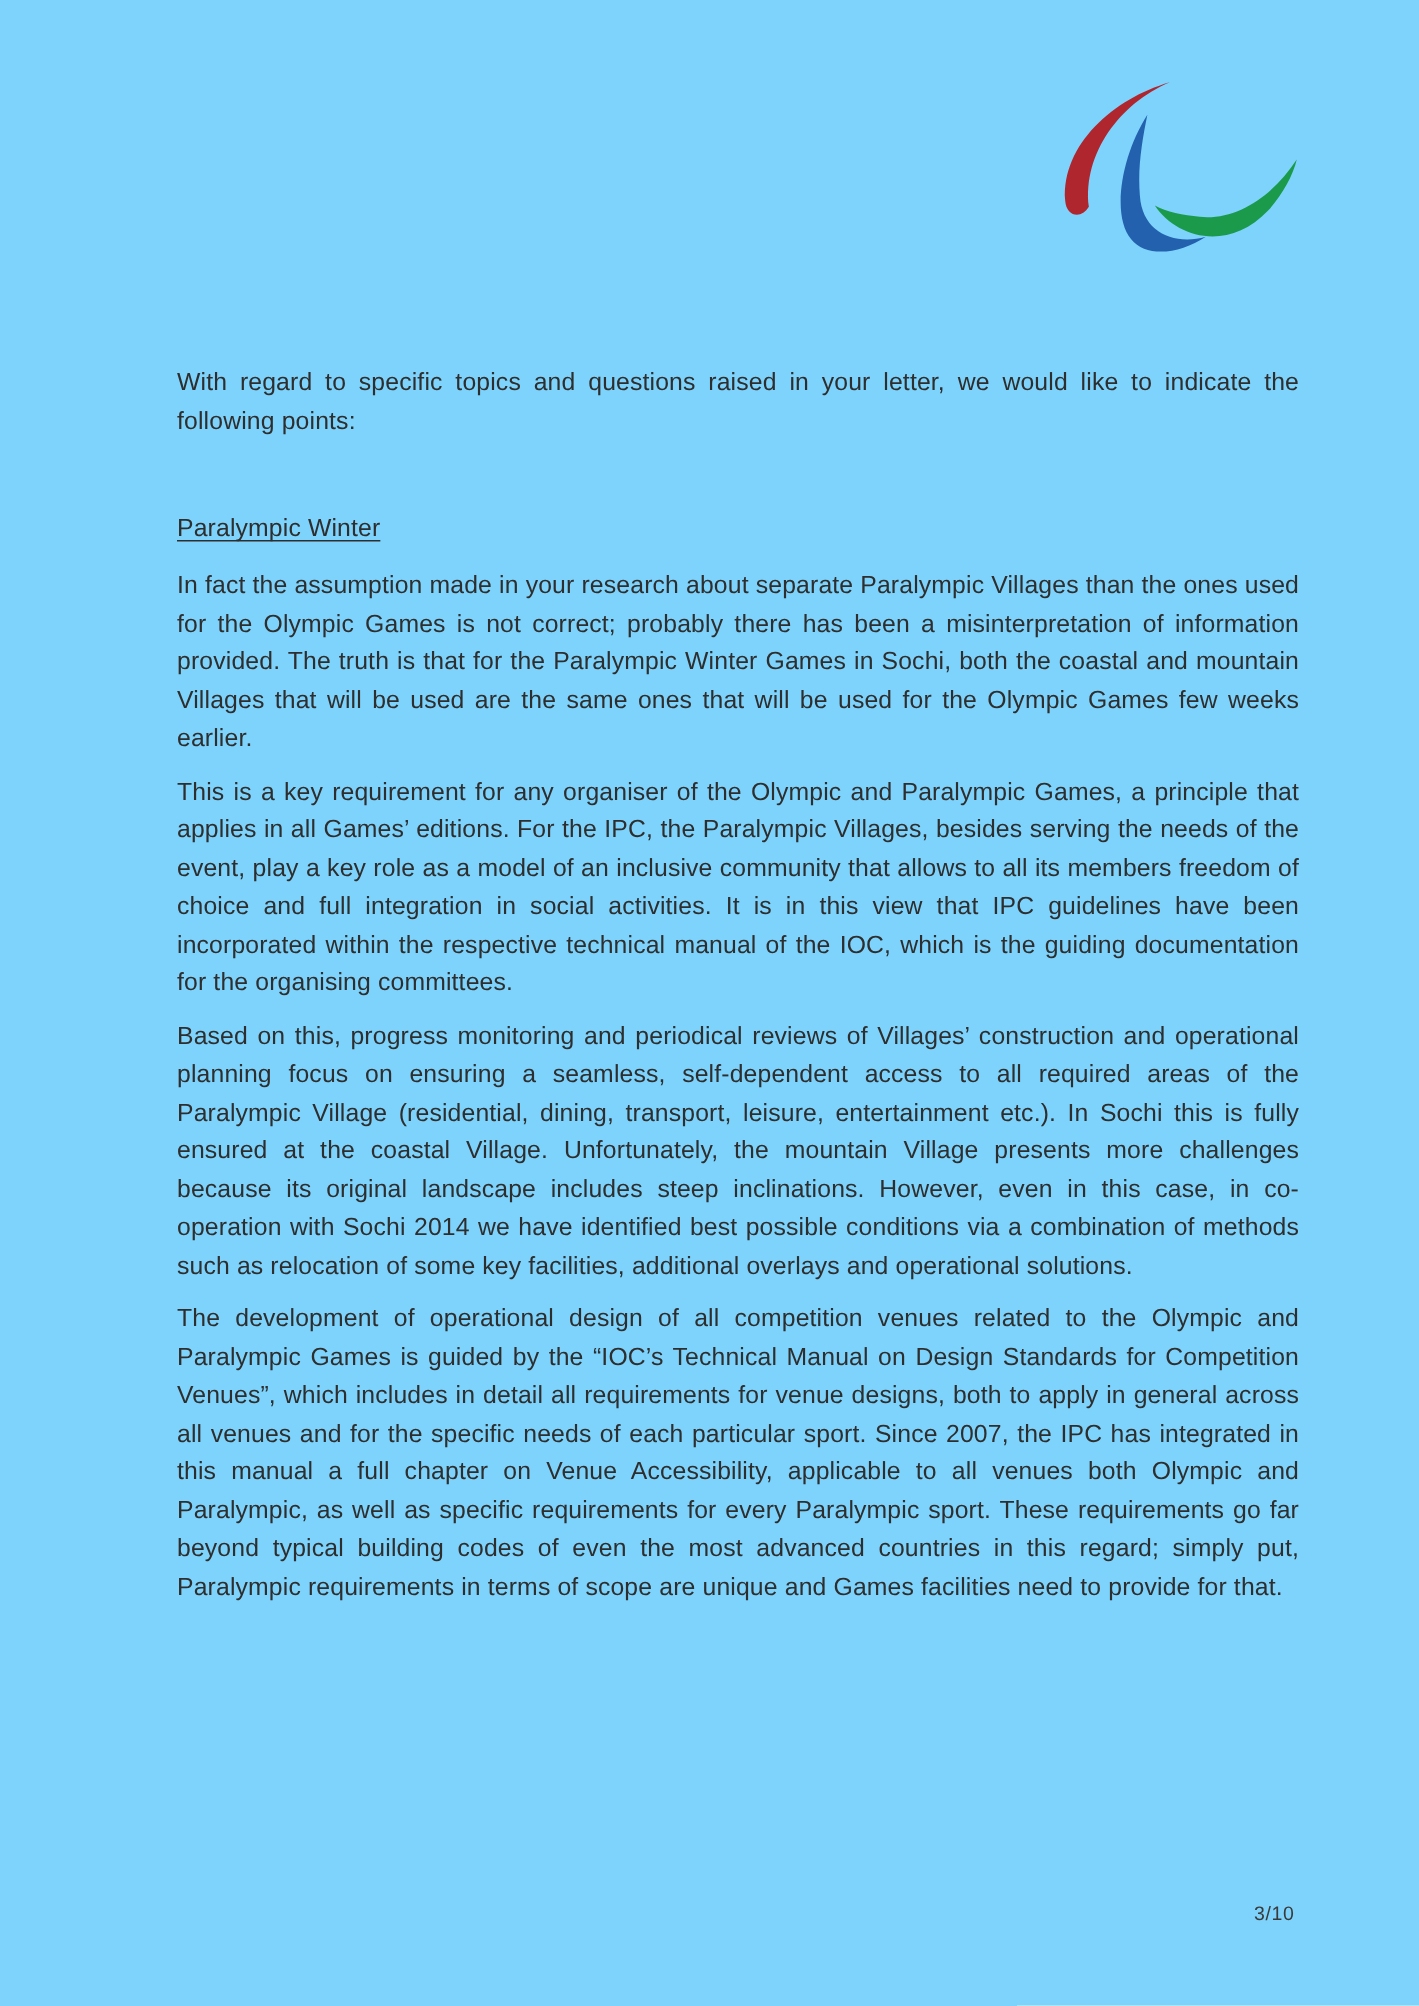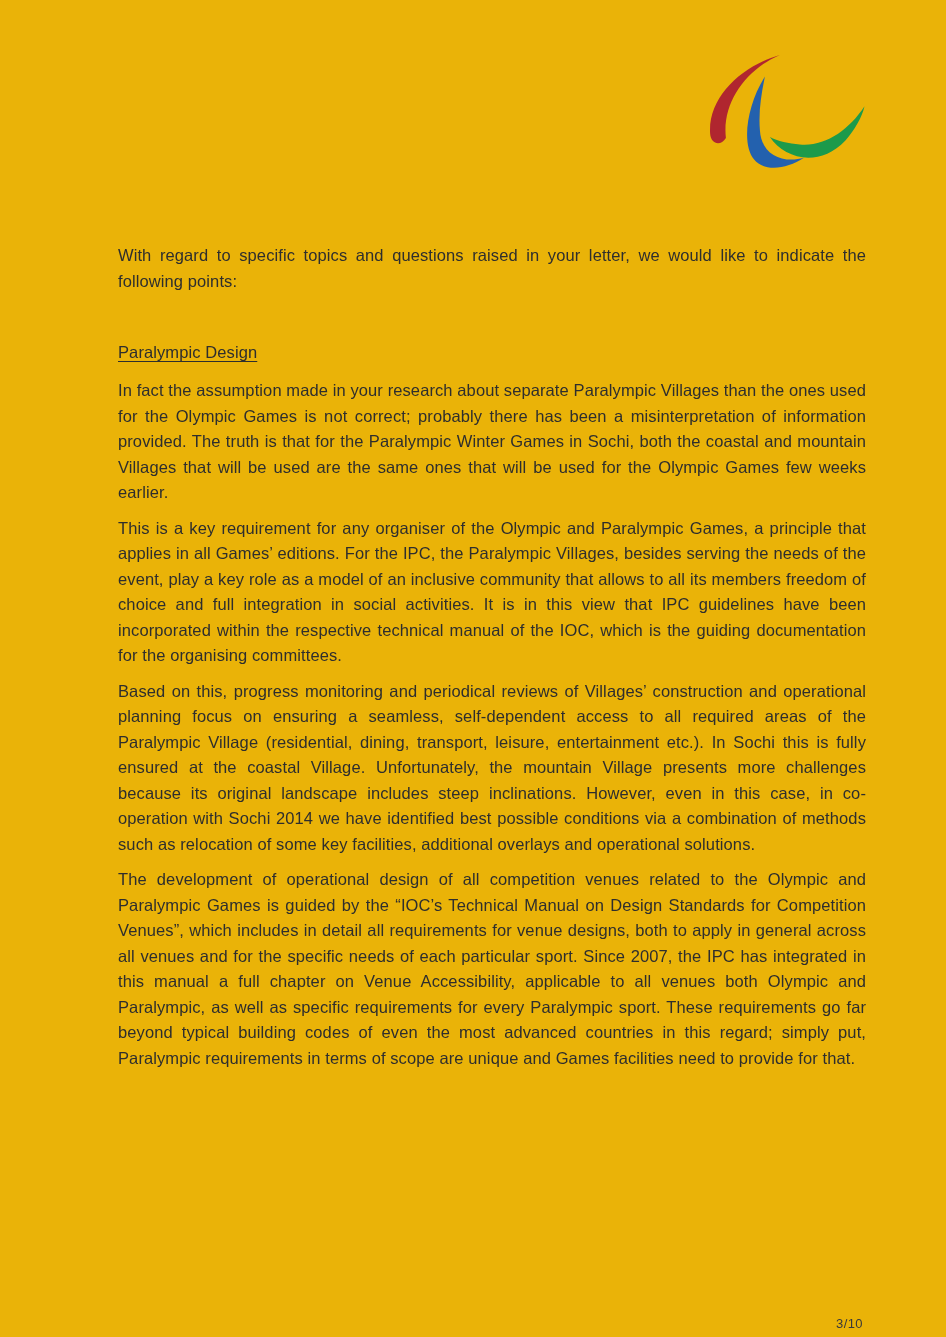--- a/index.html
+++ b/index.html
@@ -6,21 +6,21 @@
   html, body { background: #ffffff; }
   body {
     width: 946px; height: 1337px;
     font-family: "Liberation Sans", sans-serif;
     color: #2e2e2e;
     position: relative;
     overflow: hidden;
   }
   .page {
     position: absolute; inset: 0;
-    background: #eab308;
+    background: #7dd3fc;
   }
   .logo {
     position: absolute;
     left: 701px; top: 50px;
     width: 166px; height: 126px;
   }
   .content {
     position: absolute;
     left: 118px; top: 243px;
     width: 748px;
@@ -42,39 +42,38 @@
     text-decoration: underline;
     text-underline-offset: 3px;
     margin: 48px 0 16px 0;
   }
   .page-number {
     position: absolute;
     left: 836px; top: 1268px;
     font-size: 13px;
     letter-spacing: 0.4px;
     color: #3a3a3a;
-    margin-top: 48px;
   }
 </style>
 </head>
 <body>
 
 <div class="page">
 
   <svg class="logo" viewBox="0 0 200 150" aria-hidden="true">
     <path d="M95,5 C50,18 8,55 11,100 C12,113 24,115 30,105 C25,62 55,22 95,5 Z" fill="#b0262f"></path>
     <path d="M77,31 C56,64 48,112 64,131 C76,146 103,143 124,129 C99,136 73,126 71,96 C69,73 73,51 77,31 Z" fill="#2361ae"></path>
     <path d="M83,104 C101,131 143,141 174,108 C185,96 194,80 197,67 C178,96 149,116 119,113 C106,112 92,109 83,104 Z" fill="#1c9a4b"></path>
   </svg>
 
   <div class="content">
 
     <p class="para intro">With regard to specific topics and questions raised in your letter, we would like to indicate the following points:</p>
 
-    <div class="section-heading">Paralympic Design</div>
+    <div class="section-heading">Paralympic Winter</div>
 
     <p class="para">In fact the assumption made in your research about separate Paralympic Villages than the ones used for the Olympic Games is not correct; probably there has been a misinterpretation of information provided. The truth is that for the Paralympic Winter Games in Sochi, both the coastal and mountain Villages that will be used are the same ones that will be used for the Olympic Games few weeks earlier.</p>
     <p class="para">This is a key requirement for any organiser of the Olympic and Paralympic Games, a principle that applies in all Games’ editions. For the IPC, the Paralympic Villages, besides serving the needs of the event, play a key role as a model of an inclusive community that allows to all its members freedom of choice and full integration in social activities. It is in this view that IPC guidelines have been incorporated within the respective technical manual of the IOC, which is the guiding documentation for the organising committees.</p>
     <p class="para">Based on this, progress monitoring and periodical reviews of Villages’ construction and operational planning focus on ensuring a seamless, self-dependent access to all required areas of the Paralympic Village (residential, dining, transport, leisure, entertainment etc.). In Sochi this is fully ensured at the coastal Village. Unfortunately, the mountain Village presents more challenges because its original landscape includes steep inclinations. However, even in this case, in co-operation with Sochi 2014 we have identified best possible conditions via a combination of methods such as relocation of some key facilities, additional overlays and operational solutions.</p>
 
 
     <p class="para">The development of operational design of all competition venues related to the Olympic and Paralympic Games is guided by the “IOC’s Technical Manual on Design Standards for Competition Venues”, which includes in detail all requirements for venue designs, both to apply in general across all venues and for the specific needs of each particular sport. Since 2007, the IPC has integrated in this manual a full chapter on Venue Accessibility, applicable to all venues both Olympic and Paralympic, as well as specific requirements for every Paralympic sport. These requirements go far beyond typical building codes of even the most advanced countries in this regard; simply put, Paralympic requirements in terms of scope are unique and Games facilities need to provide for that.</p>
 
   </div>
 

